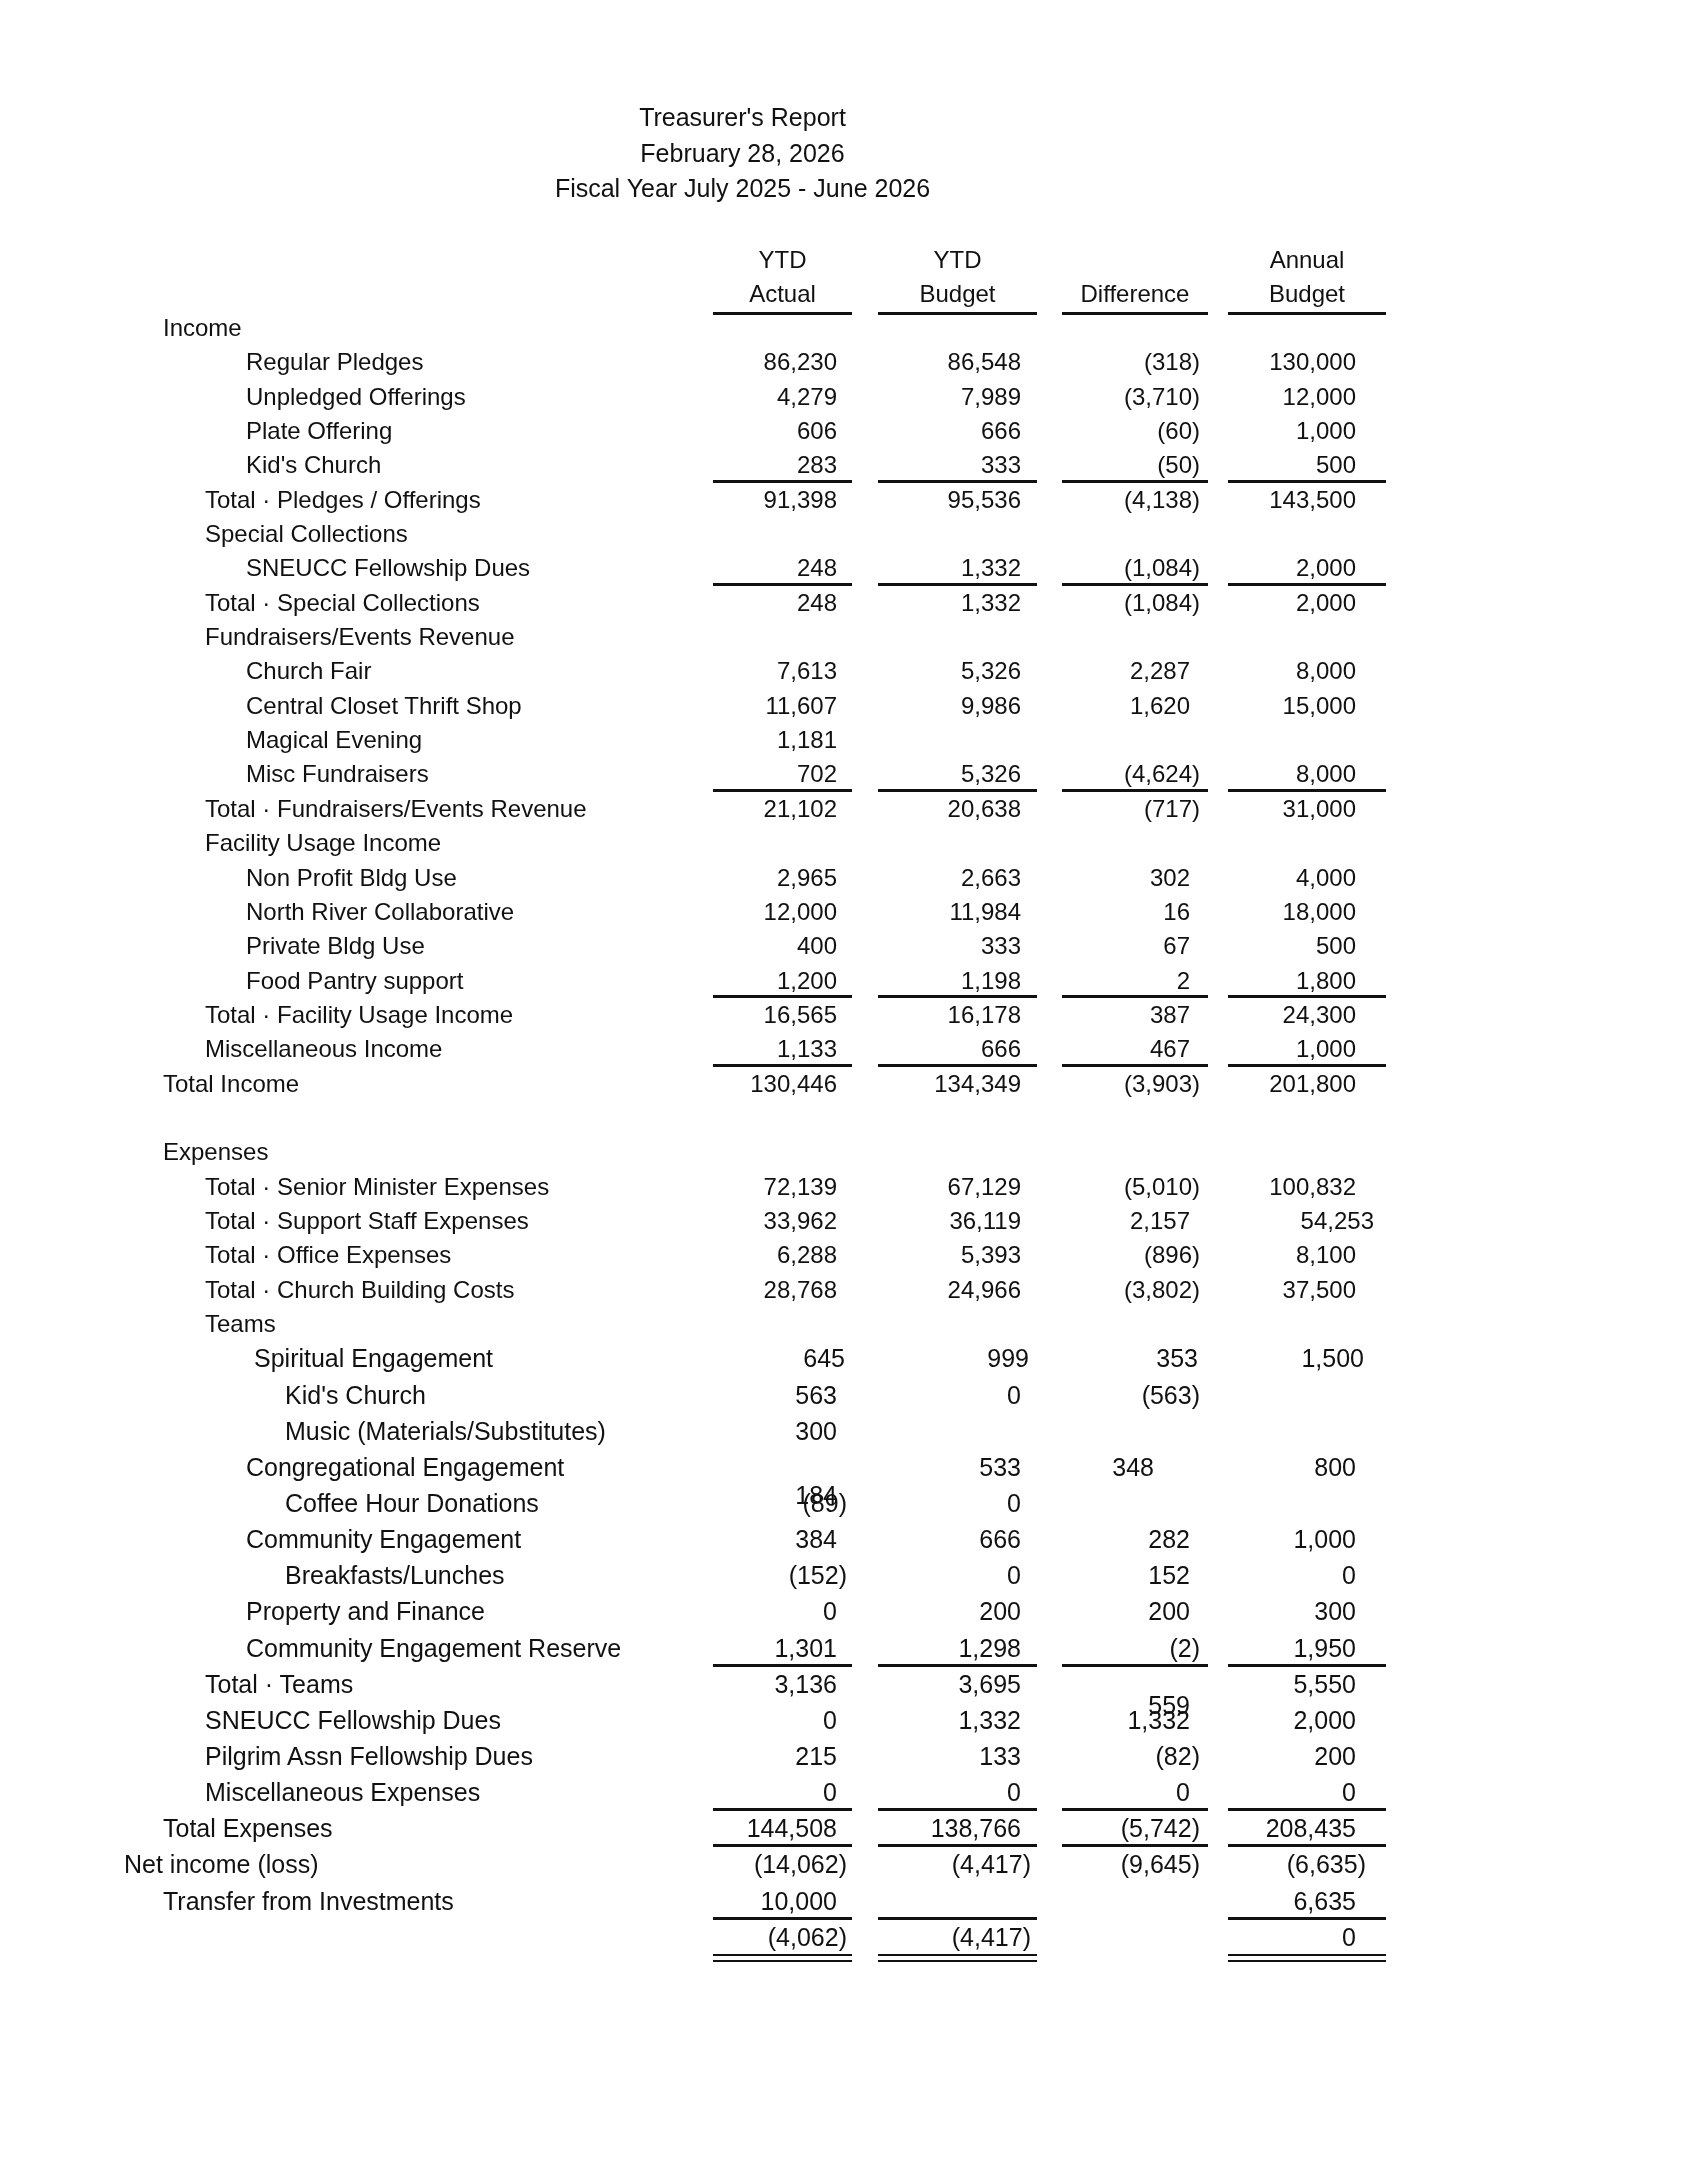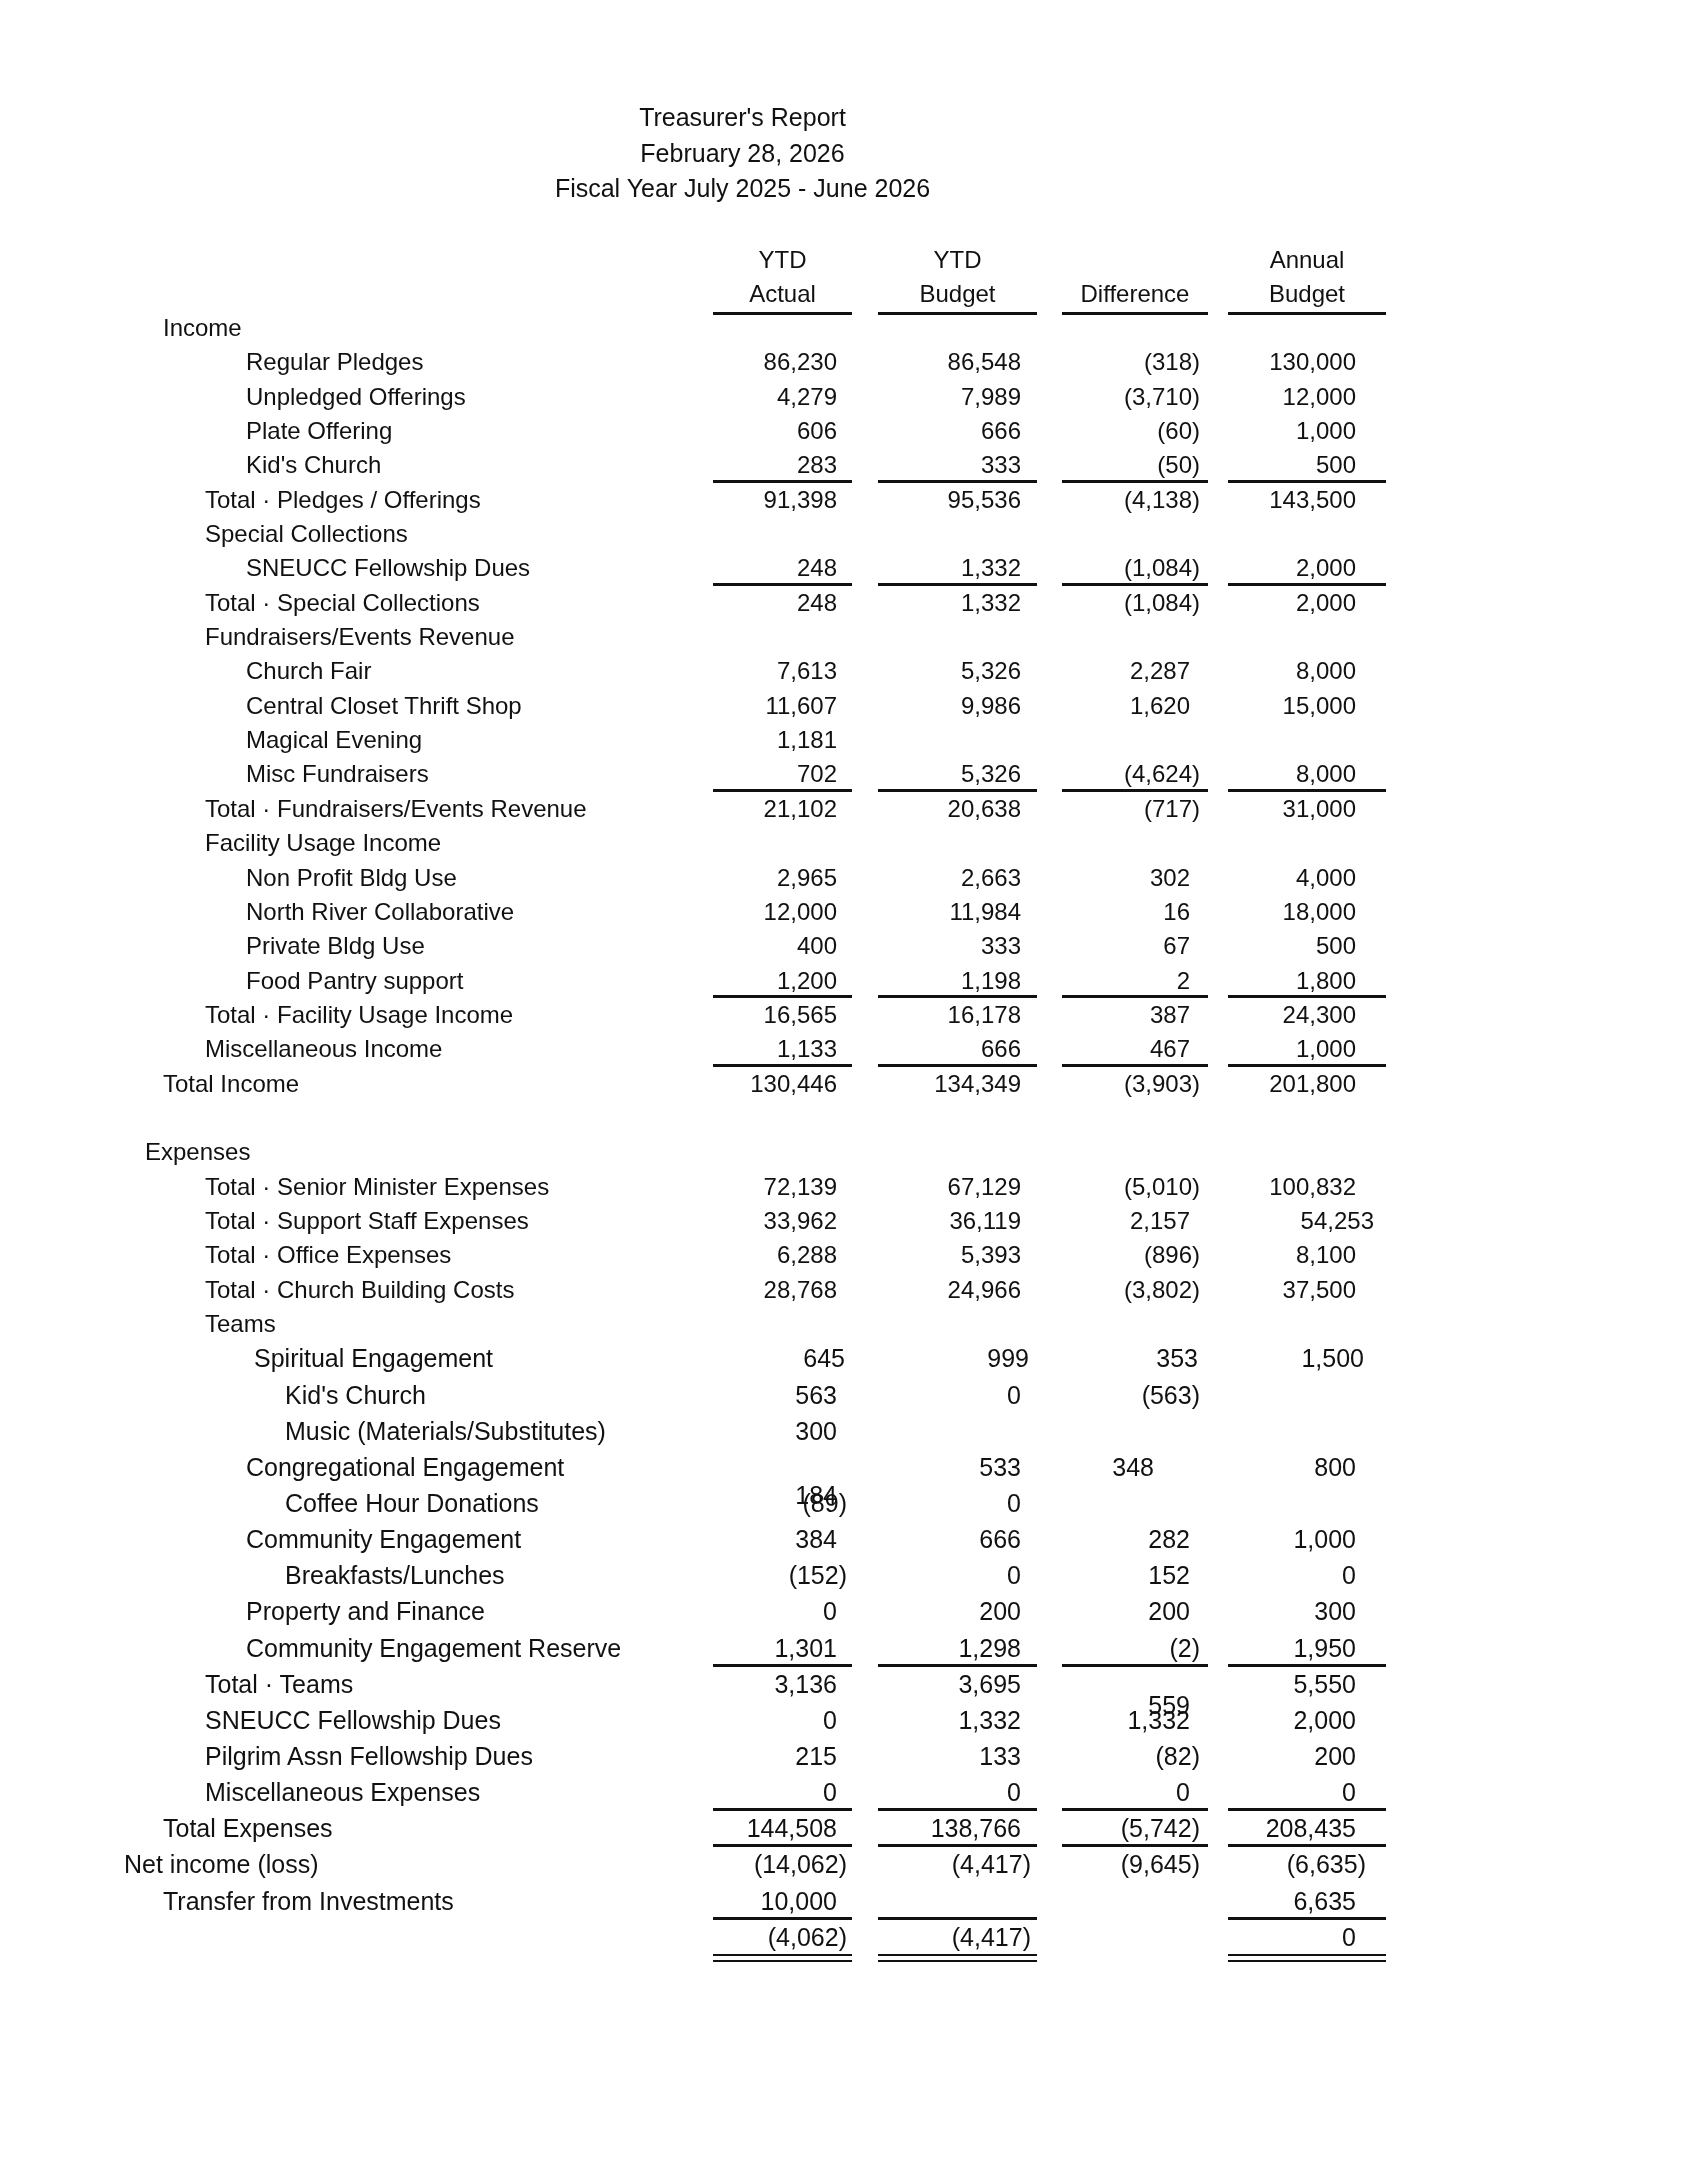--- a/index.html
+++ b/index.html
@@ -220,21 +220,21 @@
       <div class="num" style="left: 1198px; width: 158px;">201,800</div>
     </div>
     <div class="row" style="top: 1101px;">
       <div class="lbl" style="left: 163px;"></div>
       <div class="num" style="left: 679px; width: 158px;"></div>
       <div class="num" style="left: 863px; width: 158px;"></div>
       <div class="num" style="left: 1032px; width: 158px;"></div>
       <div class="num" style="left: 1198px; width: 158px;"></div>
     </div>
     <div class="row" style="top: 1135px;">
-      <div class="lbl" style="left: 145px;">Expenses</div>
+      <div class="lbl" style="left: 163px;">Expenses</div>
       <div class="num" style="left: 679px; width: 158px;"></div>
       <div class="num" style="left: 863px; width: 158px;"></div>
       <div class="num" style="left: 1032px; width: 158px;"></div>
       <div class="num" style="left: 1198px; width: 158px;"></div>
     </div>
     <div class="row" style="top: 1170px;">
       <div class="lbl" style="left: 205px;">Total · Senior Minister Expenses</div>
       <div class="num" style="left: 679px; width: 158px;">72,139</div>
       <div class="num" style="left: 863px; width: 158px;">67,129</div>
       <div class="num" style="left: 1042px; width: 158px;">(5,010)</div>

